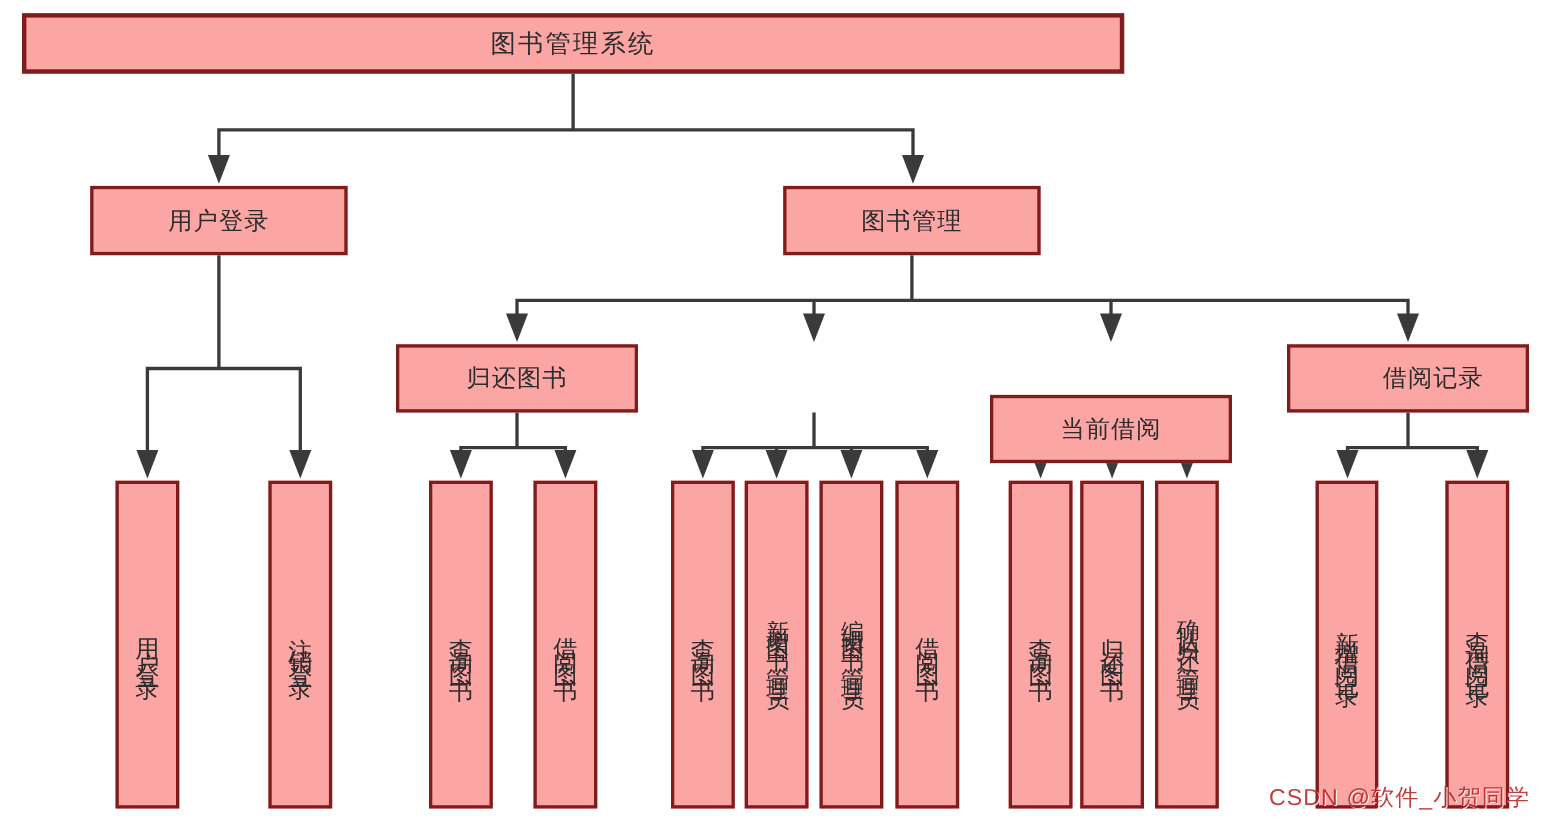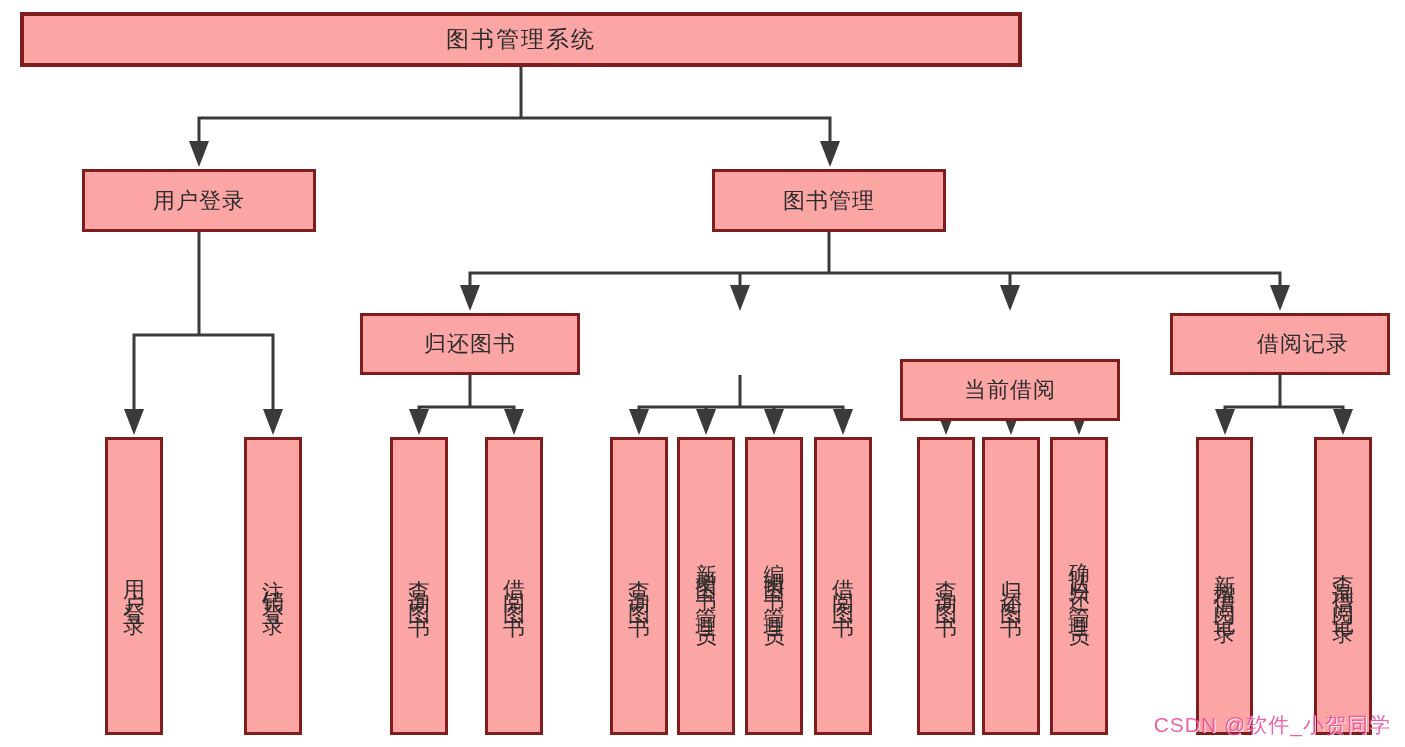--- a/index.html
+++ b/index.html
@@ -47,21 +47,21 @@
     text-orientation: mixed;
   }
   .v4 { letter-spacing: 12px; }
   .v6 { letter-spacing: 10px; }
   .v9 { letter-spacing: 9px; font-size: 21px; }
   .watermark {
     position: absolute;
     right: 14px;
     bottom: 8px;
     font-size: 21px;
-    color: #ec4899;
+    color: #b91c1c;
     letter-spacing: 1px;
     z-index: 3;
     opacity: 0.85;
     text-shadow: 1px 1px 0 #ffffff;
   }
 </style>
 </head>
 <body>
 
 <div class="canvas">

